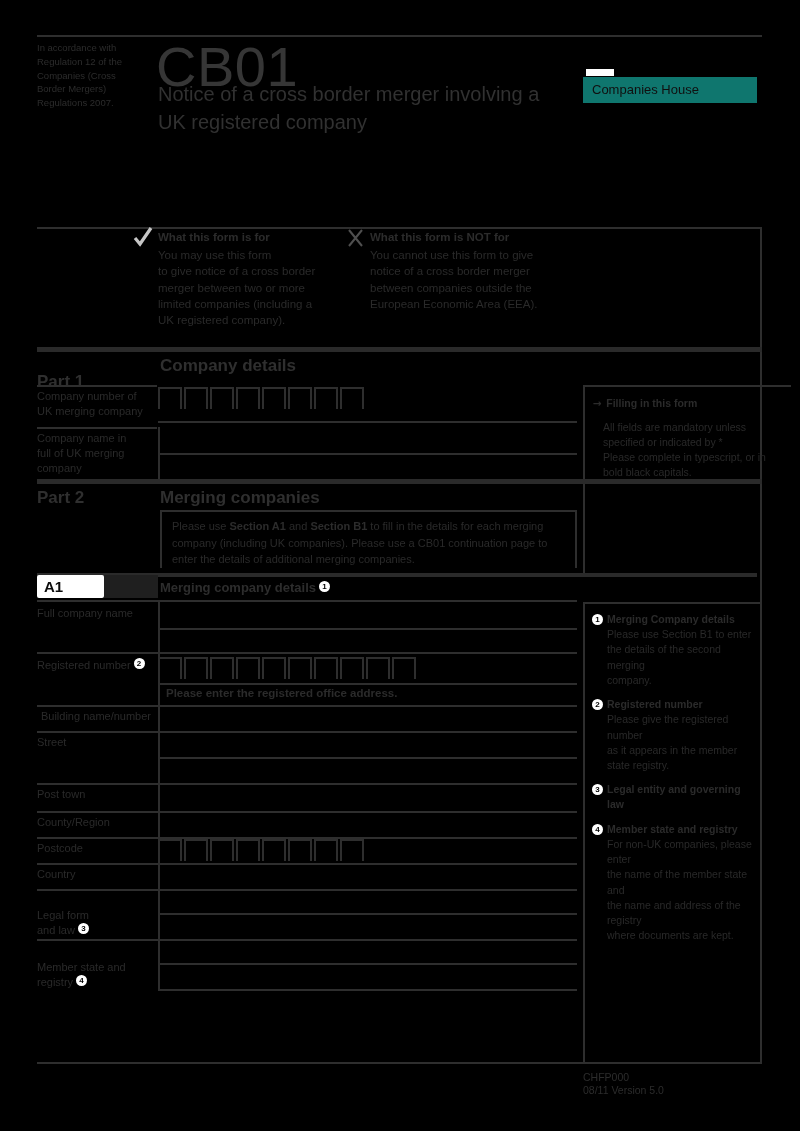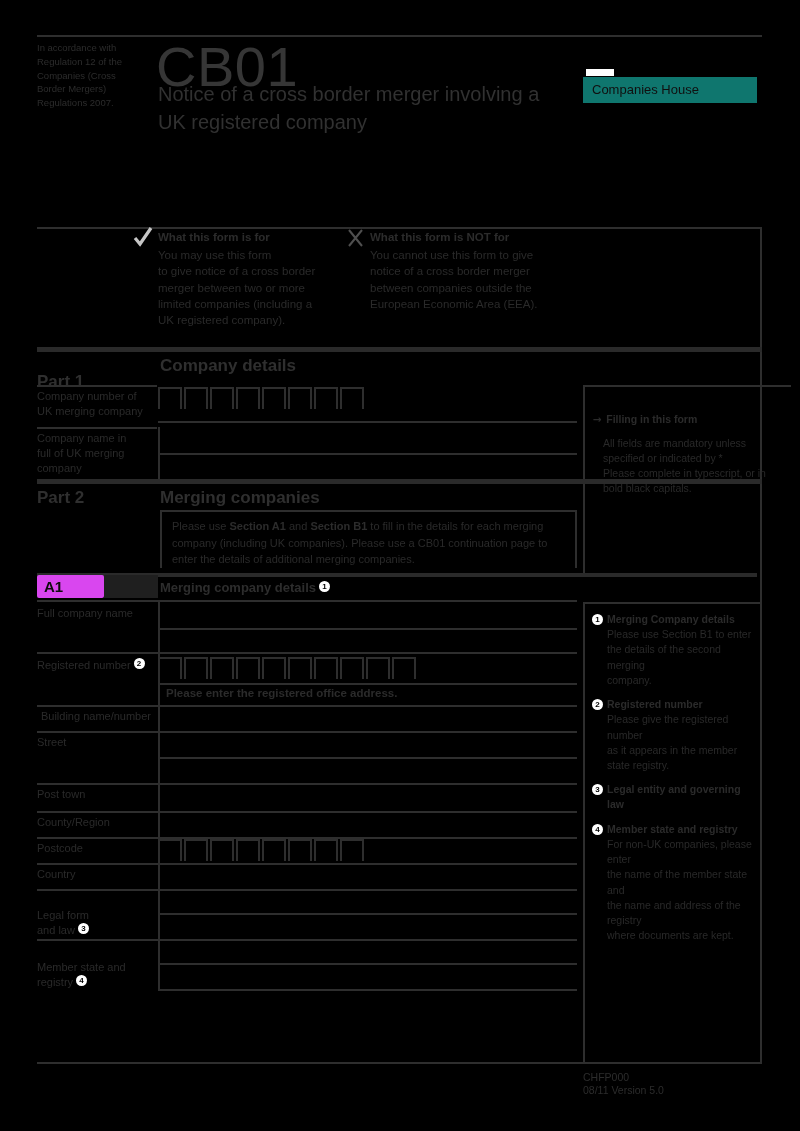--- a/index.html
+++ b/index.html
@@ -19,21 +19,21 @@
   .sec-label,.sec-title{font-size:17px;font-weight:bold;color:#2f2f2f;}
   .flabel{font-size:11px;line-height:1.38;color:#2a2a2a;width:118px;}
   .cbox-row{position:absolute;display:flex;gap:2px;}
   .cbox{width:24px;height:22px;box-sizing:border-box;border:2px solid #2e2e2e;border-bottom:none;}
   .side-box{position:absolute;border-left:2px solid #2e2e2e;border-top:2px solid #2e2e2e;box-sizing:border-box;}
   .side-title{font-size:10.5px;font-weight:bold;color:#2b2b2b;}
   .side-body{font-size:10.5px;line-height:1.42;color:#292929;}
   .instr-box{position:absolute;border:2px solid #2e2e2e;border-bottom:none;box-sizing:border-box;
              font-size:11px;line-height:1.5;color:#2a2a2a;padding:6px 10px;}
   .instr-box b{font-weight:bold;color:#2c2c2c;}
-  .a1-badge{position:absolute;background:#d946ef;color:#0c0c0c;font-weight:bold;font-size:15px;
+  .a1-badge{position:absolute;background:#ffffff;color:#0c0c0c;font-weight:bold;font-size:15px;
             line-height:23px;padding-left:7px;box-sizing:border-box;border-radius:2px;}
   .a1-darkseg{position:absolute;background:#1f1f1f;}
   .a1-title{font-size:13px;font-weight:bold;color:#2d2d2d;}
   .cnum{display:inline-block;width:11px;height:11px;border-radius:50%;background:#fff;color:#000;
         font-size:8px;line-height:11px;text-align:center;font-weight:bold;vertical-align:3px;margin-left:3px;}
   .prompt{font-size:11.5px;font-weight:bold;color:#2b2b2b;}
   .note-item{position:relative;padding-left:15px;margin-bottom:9px;font-size:10.5px;line-height:1.45;color:#292929;}
   .note-num{position:absolute;left:0;top:2px;margin-left:0;}
   .note-title{font-weight:bold;color:#2b2b2b;}
   .footer-text{font-size:10.5px;color:#2c2c2c;line-height:1.3;}
@@ -104,21 +104,21 @@
   <div class="hline" style="left:158px;top:421px;width:419px;"></div>
 
   <div class="hline" style="left:37px;top:427px;width:120px;"></div>
   <div class="abs flabel pre" style="left:37px;top:431px;">Company name in
 full of UK merging
 company</div>
   <div class="vline" style="left:158px;top:427px;height:52px;"></div>
   <div class="hline" style="left:160px;top:453px;width:417px;"></div>
   <div class="input-zone" style="left:162px;top:425px;width:413px;height:52px;"></div>
 
-  <div class="side-box" style="left:583px;top:385px;width:208px;height:94px;padding:22px 8px;">
+  <div class="side-box" style="left:583px;top:385px;width:208px;height:94px;padding:6px 8px;">
     <div>
       <span class="side-title arrow">→</span>
       <span class="side-title">Filling in this form</span>
     </div>
     <div class="side-body pre" style="margin-left:10px;margin-top:9px;">All fields are mandatory unless
 specified or indicated by *</div>
     <div class="side-body pre" style="margin-left:10px;">Please complete in typescript, or in
 bold black capitals.</div>
   </div>
 

